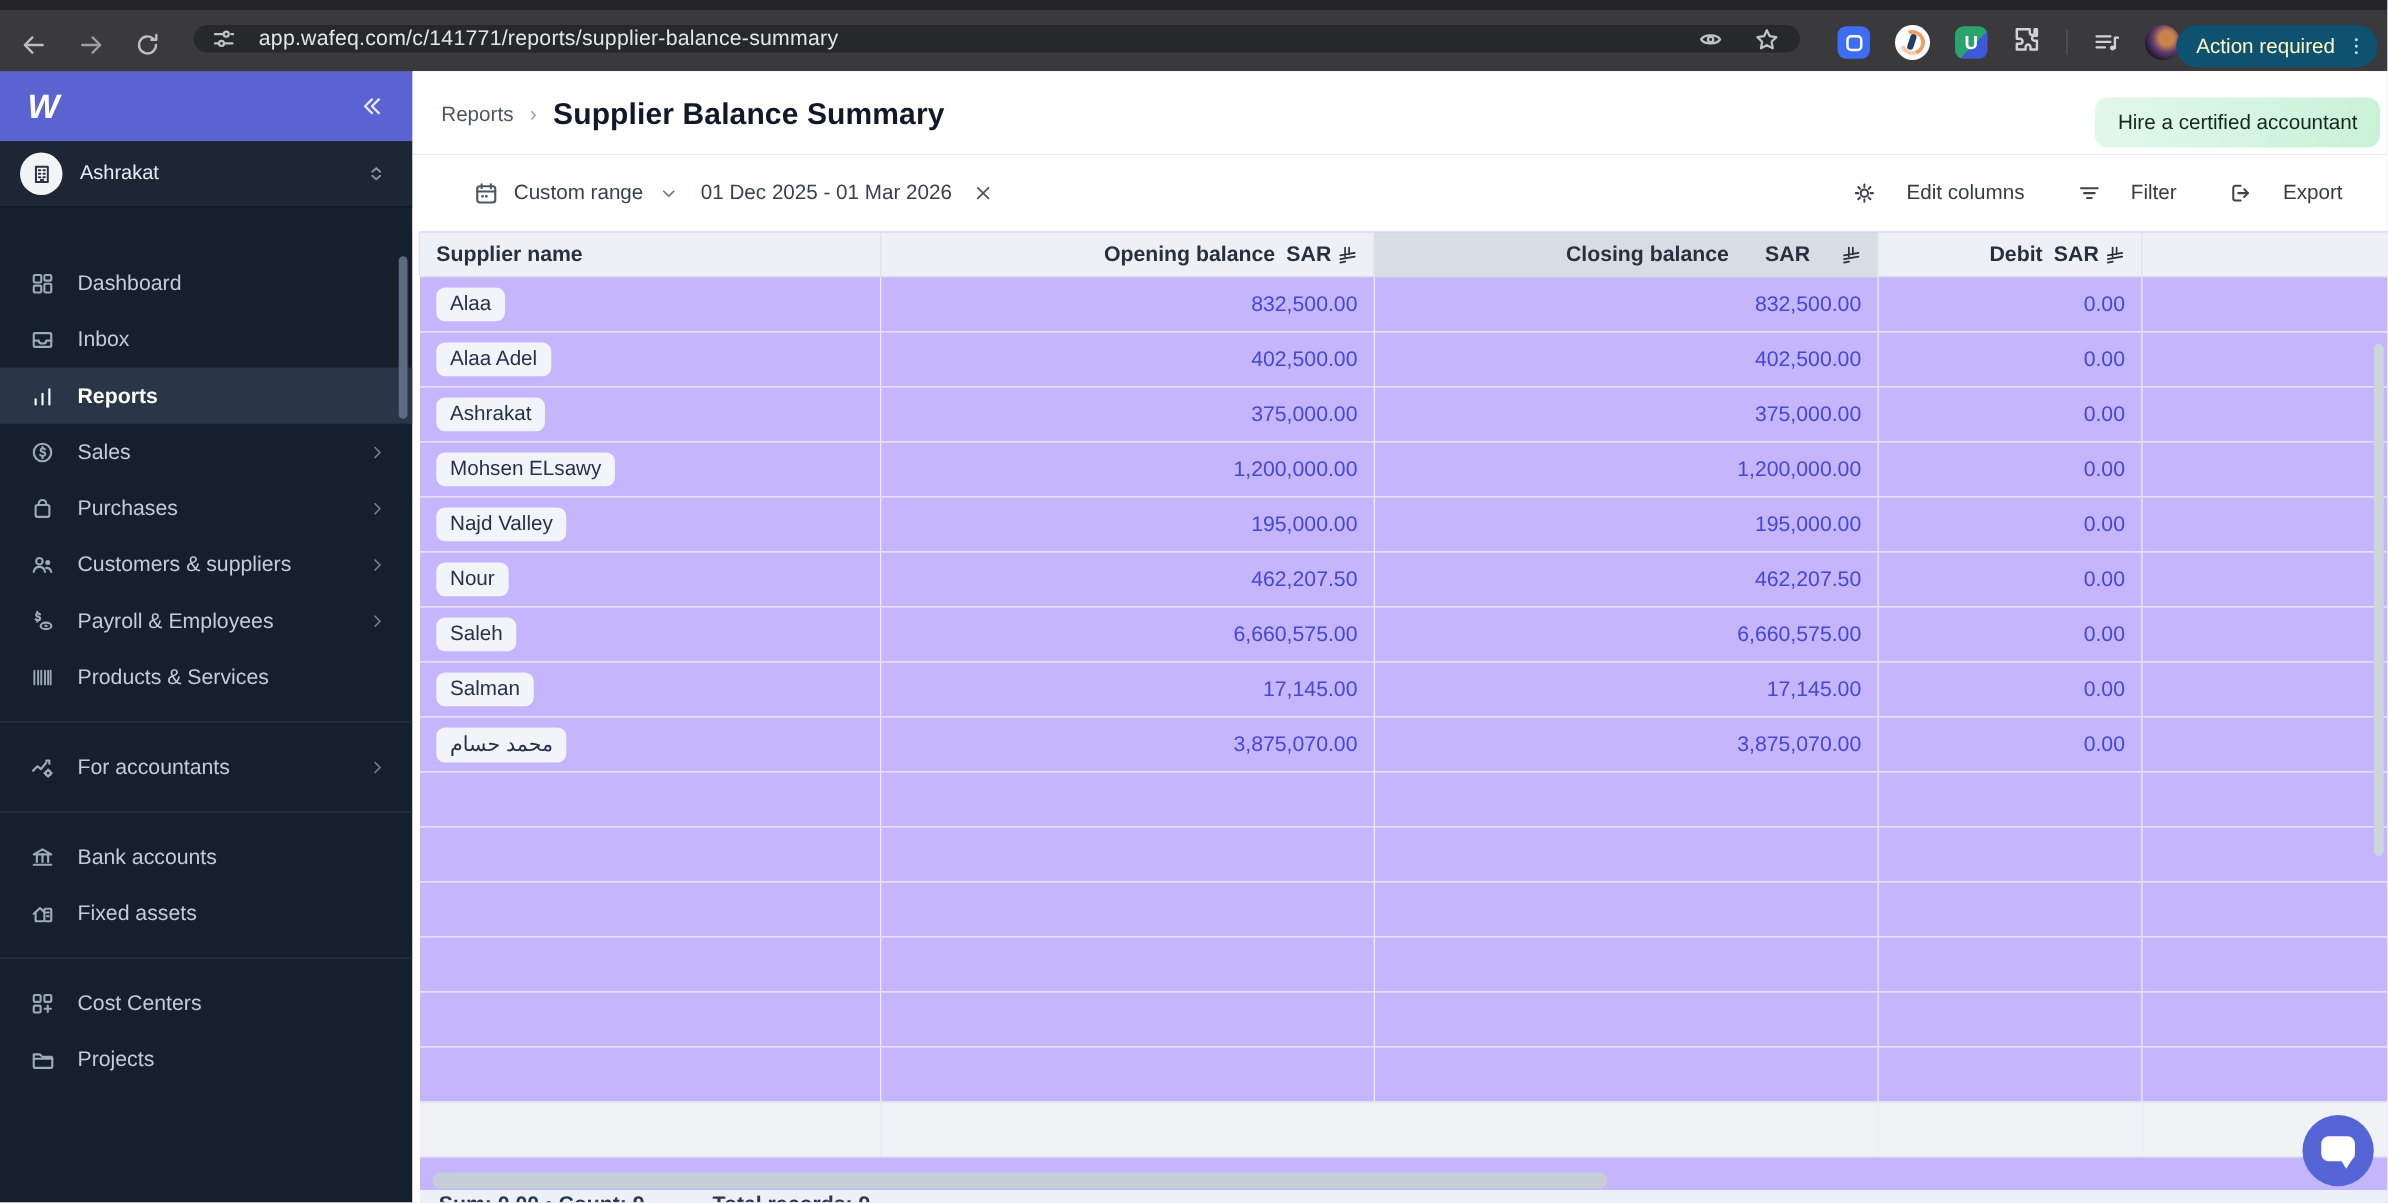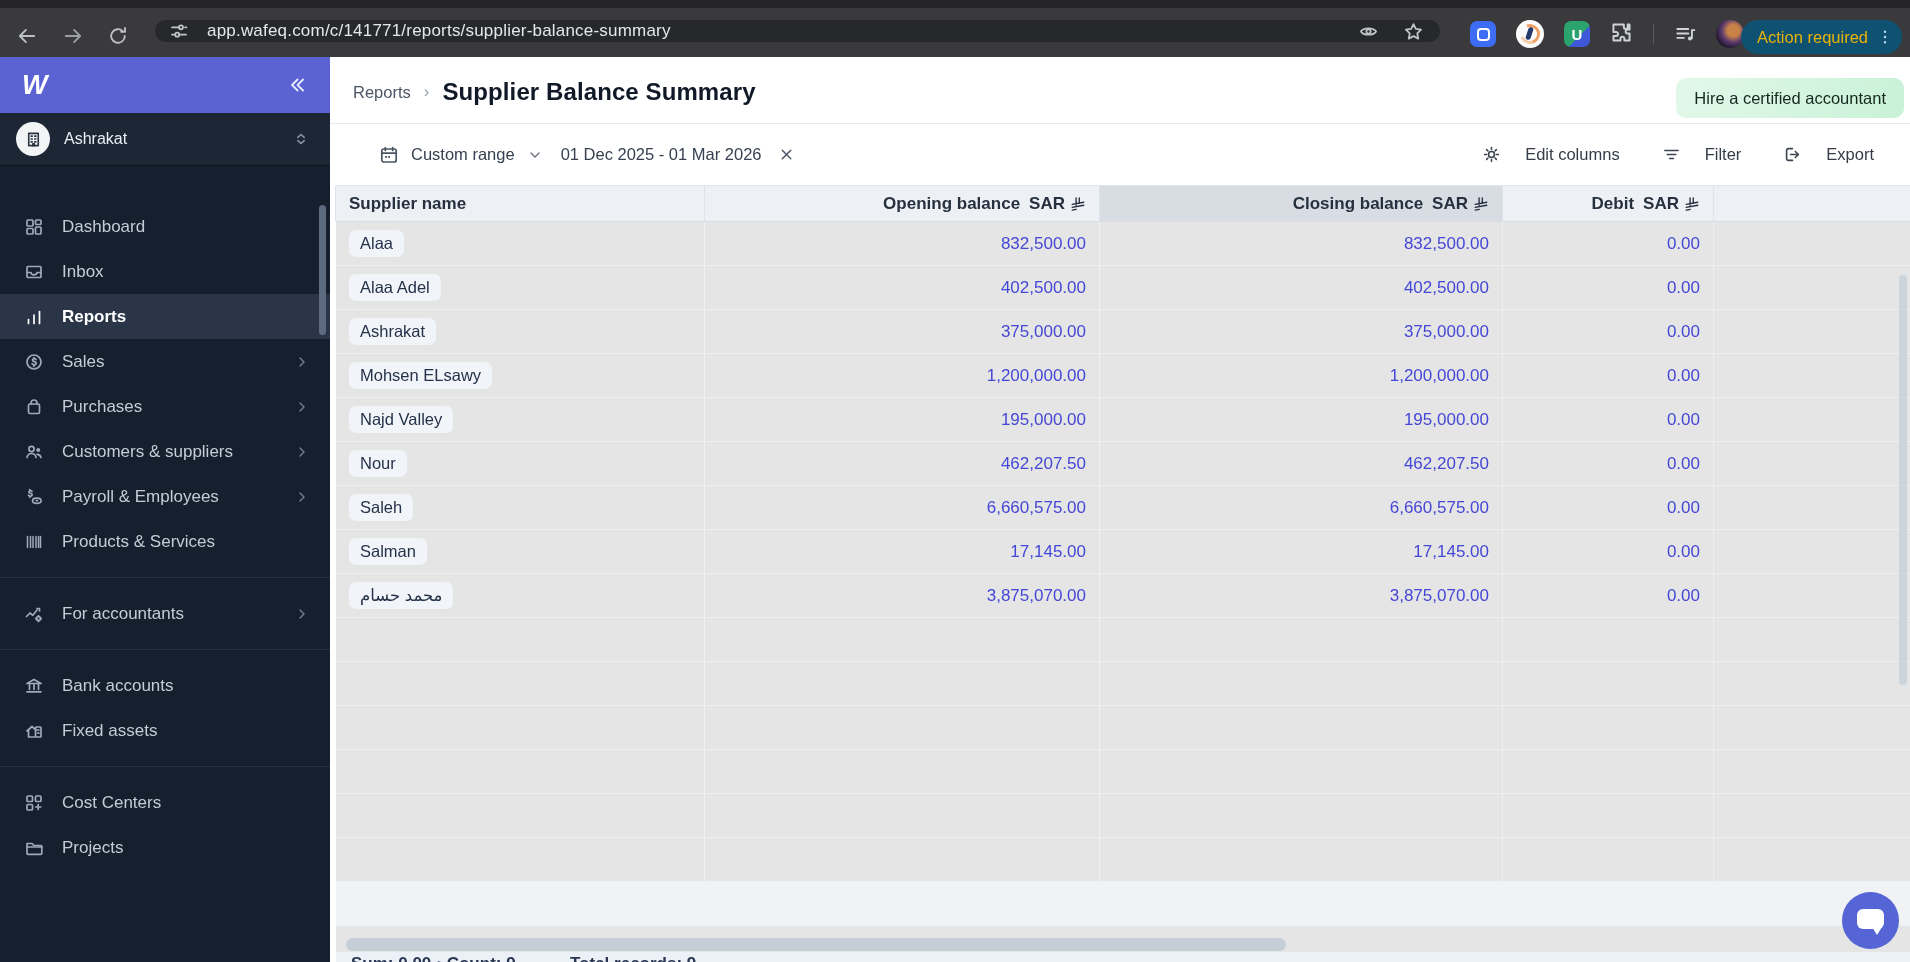--- a/index.html
+++ b/index.html
@@ -31,21 +31,21 @@
     border-radius:3px; transform:rotate(18deg); }
   .ext-green { background:linear-gradient(135deg,#2aa36c 58%,#3f58d8 58%); color:#fff;
     font-weight:700; font-size:15px; }
   .ext-puzzle { color:#cfd3d7; } .ext-puzzle svg{ width:23px;height:23px; }
   .vsep { width:1px; height:20px; background:#5a5a5c; }
   .tb-ico { color:#cfd3d7; } .tb-ico svg { width:22px; height:22px; display:block; }
   .avatar-browser { width:28px; height:28px; border-radius:50%;
     background:radial-gradient(circle at 62% 38%, #c98248 0 24%, #5a3a6e 48%, #171023 78%); }
   .action-pill { position:absolute; right:8px; top:12px; height:34px; border-radius:17px; background:#0f5170;
     display:flex; align-items:center; padding:0 8px 0 16px; gap:8px; }
-  .action-pill .txt { color:#eab308; font-size:16.5px; }
+  .action-pill .txt { color:#fef9c3; font-size:16.5px; }
   .action-pill .kebab { color:#bcd9ec; width:18px; height:18px; }
   .action-pill svg{ width:18px;height:18px; display:block; }
 
   
   .app { position:absolute; left:0; top:57px; width:1910px; height:905px; display:flex; }
 
   
   .sidebar { position:relative; width:330px; height:100%; background:#161f2e; flex:0 0 auto; color:#c3ccd8; }
   .logo-bar { height:56px; background:#5b63d3; display:flex; align-items:center; justify-content:space-between;
     padding:0 22px 0 22px; }
@@ -95,27 +95,27 @@
   .range-chev svg{ width:16px;height:16px; }
   .range-value { margin-left:18px; font-size:16.5px; }
   .range-clear { margin-left:16px; width:17px; height:17px; color:#4b5563; cursor:pointer; }
   .range-clear svg{ width:17px;height:17px; }
   .tools { position:absolute; right:36px; top:0; height:61px; display:flex; align-items:center; gap:42px; }
   .tool-btn { display:flex; align-items:center; gap:24px; color:#343c48; font-size:16.5px; cursor:pointer; }
   .tool-btn .t-ico { width:19px; height:19px; color:#3c4450; }
   .tool-btn svg{ width:19px; height:19px; display:block; }
 
   
-  .table { position:absolute; left:6px; right:0; top:128px; bottom:0; background:#e5e5e5;text-align:center; }
+  .table { position:absolute; left:6px; right:0; top:128px; bottom:0; background:#c4b5fd;text-align:center; }
   .thead, .tr { display:grid; grid-template-columns:369px 395px 403px 211px 1fr; }
   .thead { height:37px; border-top:1px solid #e2e6ec; border-bottom:1px solid #d9dee4; }
   .th { background:#edf0f5; display:flex; align-items:center; padding:0 13px; font-size:17px; font-weight:700;
     color:#27303f; border-right:1px solid #dfe3e9; border-left:1px solid #dfe3e9; margin-left:-1px; white-space:nowrap; }
   .th.right { justify-content:flex-end; }
-  .th.hl { background:#d8dde4; }
+  .th.hl { background:#d8dde4;gap:20px; }
   .th .cur { margin-left:9px; font-weight:700; }
   .th .sar { width:16px; height:16px; margin-left:5px; color:#27303f; }
   .th svg { width:16px; height:16px; display:block; }
   .tr { height:44px; border-bottom:1px solid #edf0f4; }
   .td { display:flex; align-items:center; padding:0 13px; border-right:1px solid #eef1f4; font-size:17px; }
   .td:last-child, .th:last-child { border-right:none; }
   .td.name { justify-content:flex-start; }
   .td.num { justify-content:flex-end; color:#4547d6; }
   .chip { background:#f1f4f8; border-radius:7px; padding:4px 11px; color:#25324a; font-weight:400; font-size:16.5px; }
   .tr.band .td { background:#f0f2f6; }

